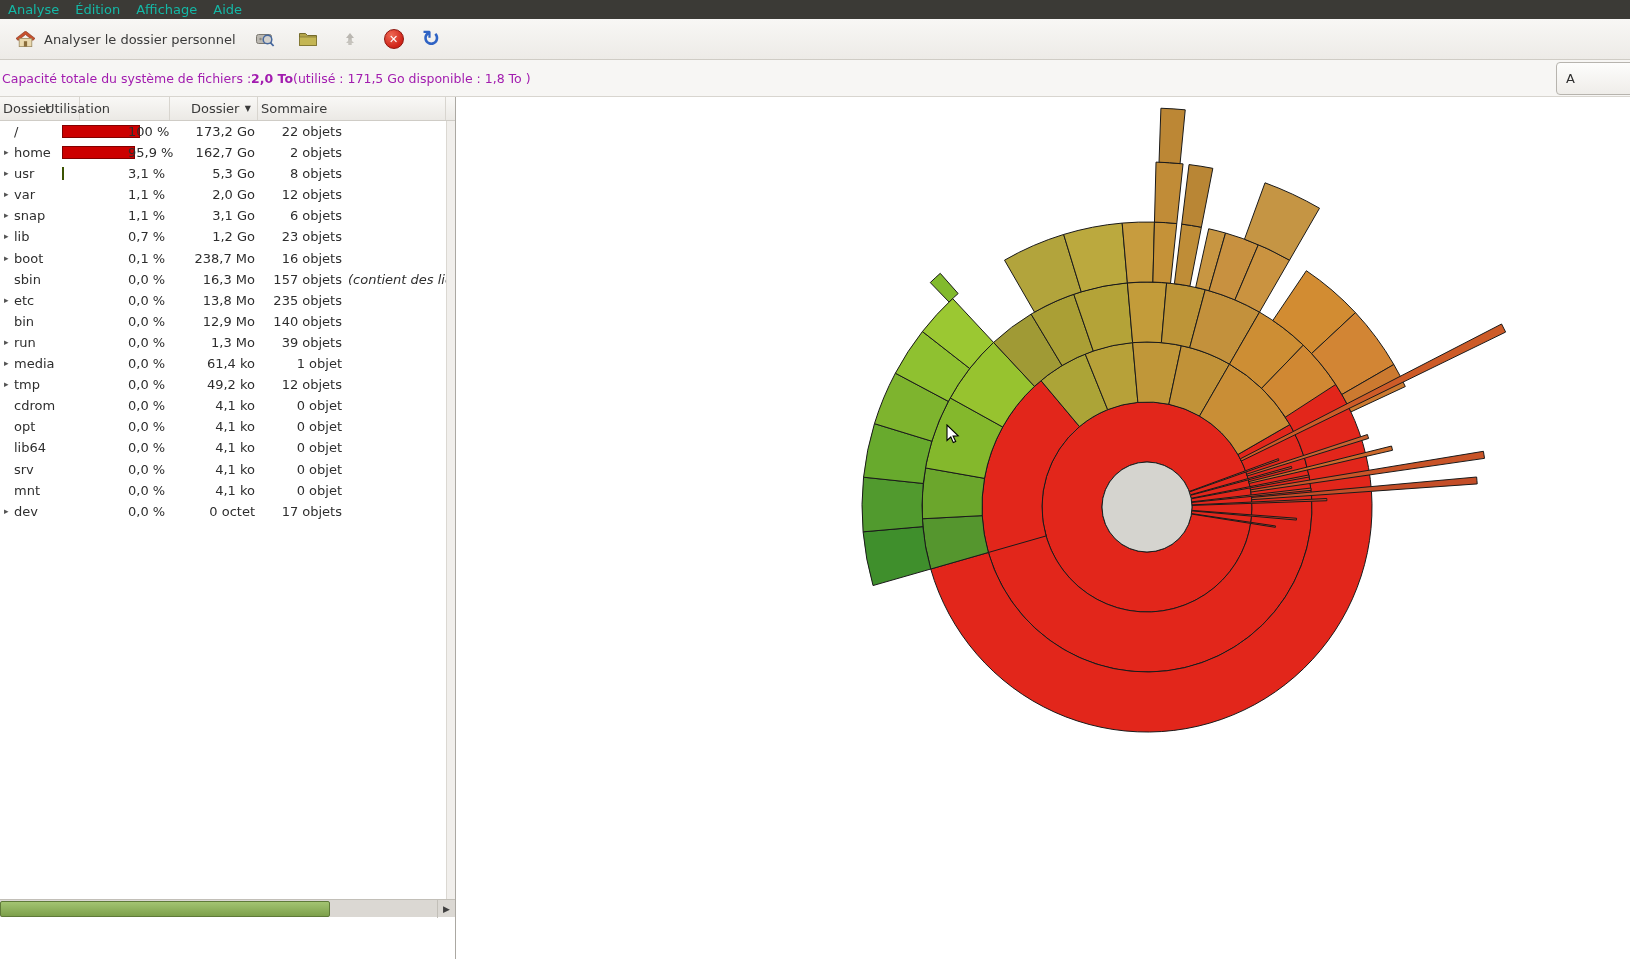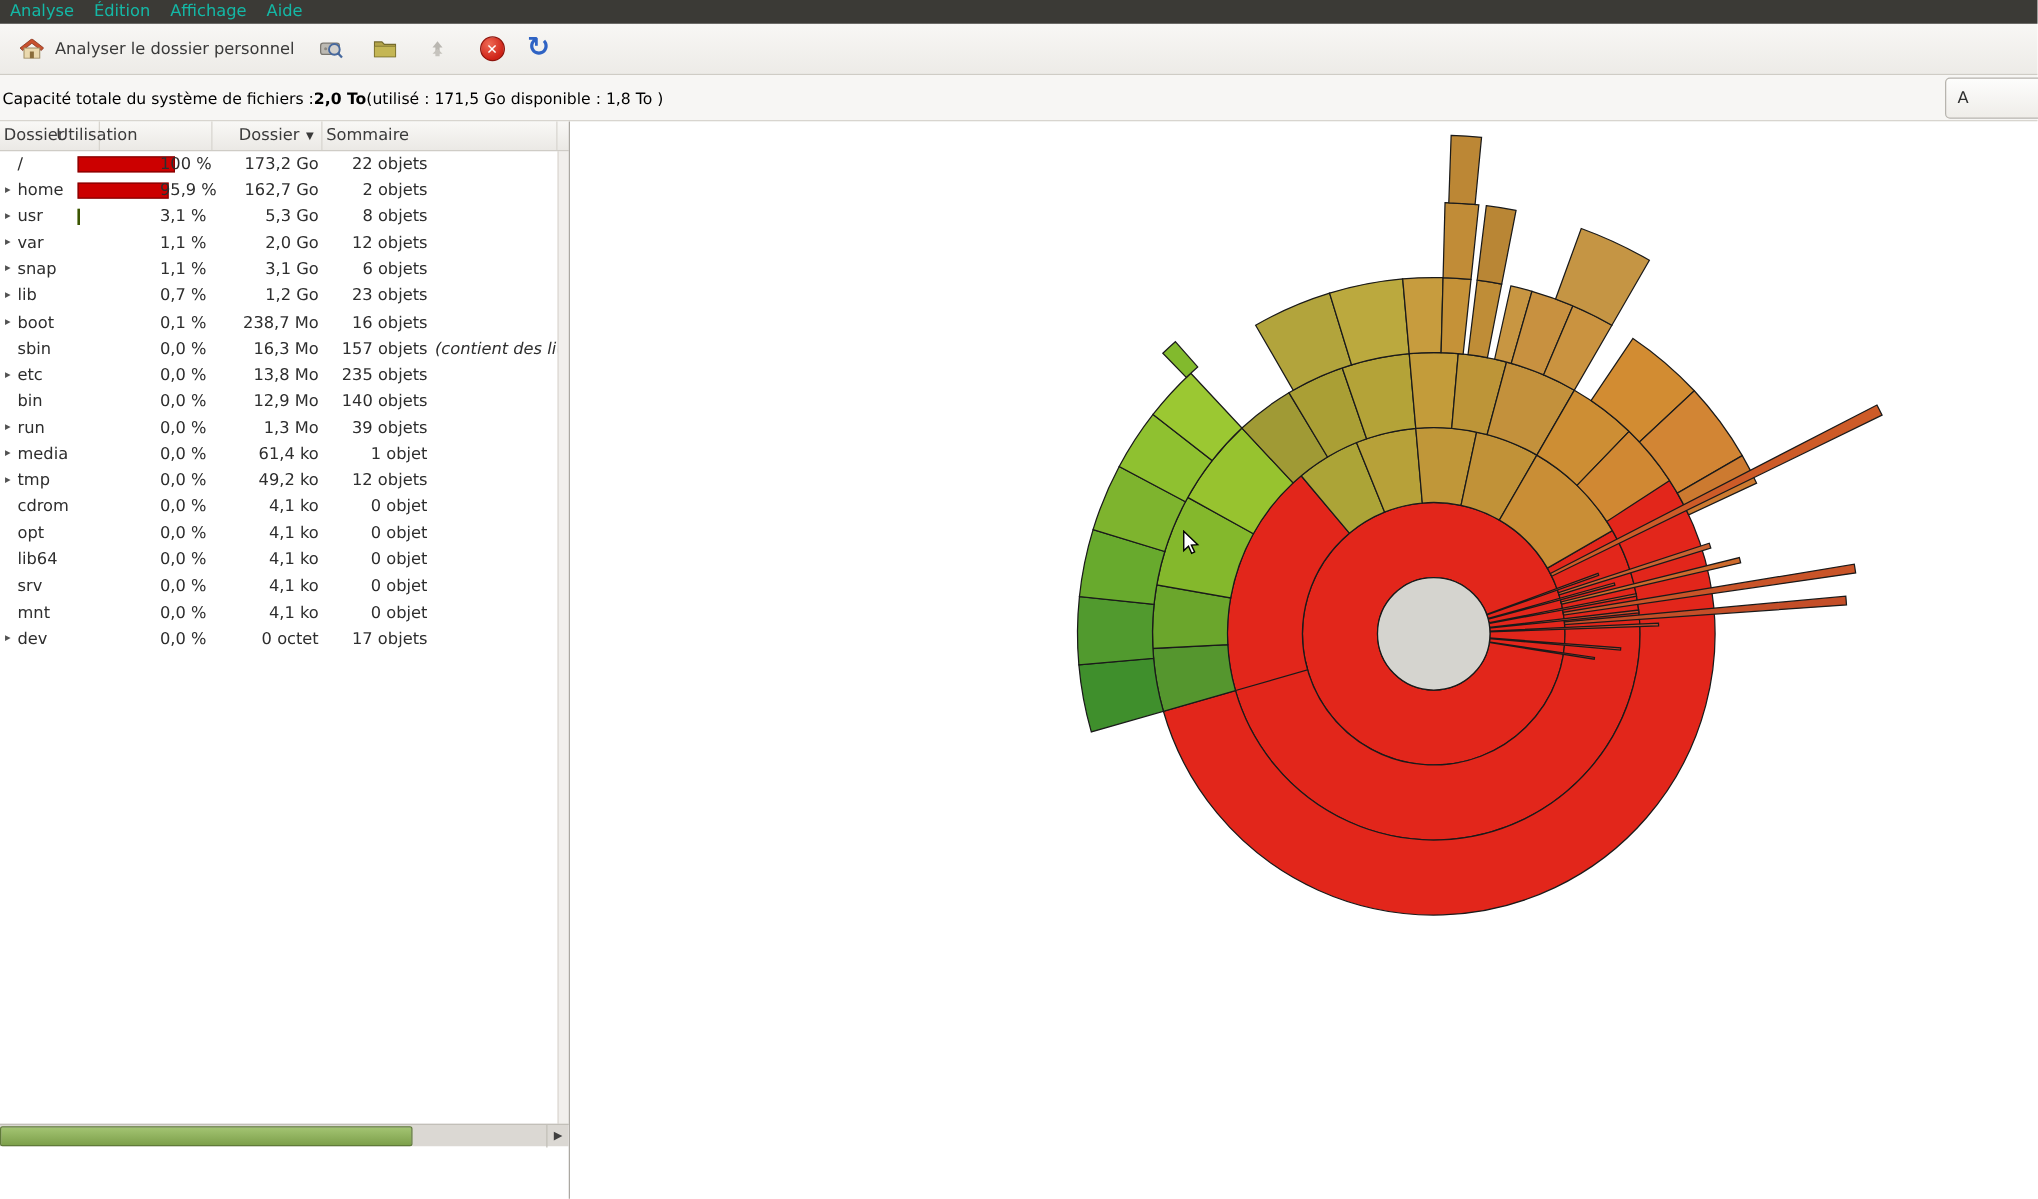--- a/index.html
+++ b/index.html
@@ -20,21 +20,21 @@
   .icon-box{width:24px;height:22px;display:flex;align-items:center;justify-content:center}
   .stop-circle{width:20px;height:20px;border-radius:50%;
     background:radial-gradient(circle at 35% 30%,#ef6a55,#cf2318 70%);
     color:#fff;font-size:11px;font-weight:bold;line-height:20px;text-align:center;
     border:1px solid #8e150d}
   .refresh-glyph{color:#2f63c4;font-size:22px;font-weight:bold;line-height:20px}
 
   
   .infobar{position:absolute;left:0;top:60px;width:100%;height:37px;background:#f7f6f4;
     border-bottom:1px solid #d8d5cf;font-size:12.5px;display:flex;align-items:center;
-    padding-left:2px;color:#000000;z-index:28}
+    padding-left:2px;color:#a21caf;z-index:28}
   .view-btn{position:absolute;right:-46px;top:62px;height:33px;width:120px;
     background:linear-gradient(#fdfdfc,#efede9);border:1px solid #b7b4ae;border-radius:4px;
     font-size:13px;line-height:31px;padding-left:9px;color:#2f2f2f;z-index:31}
 
   
   .lefthead{position:absolute;left:0;top:97px;width:455px;height:24px;
     background:linear-gradient(#f9f8f6,#ebe9e5);border-bottom:1px solid #cfccc6;font-size:13px;z-index:20}
   .hcell{position:absolute;top:0;height:100%;line-height:23px;padding-left:3px;
     border-right:1px solid #d8d5cf;color:#3a3a3a;overflow:hidden;white-space:nowrap}
   .hc-dossier{left:0;width:80px}

